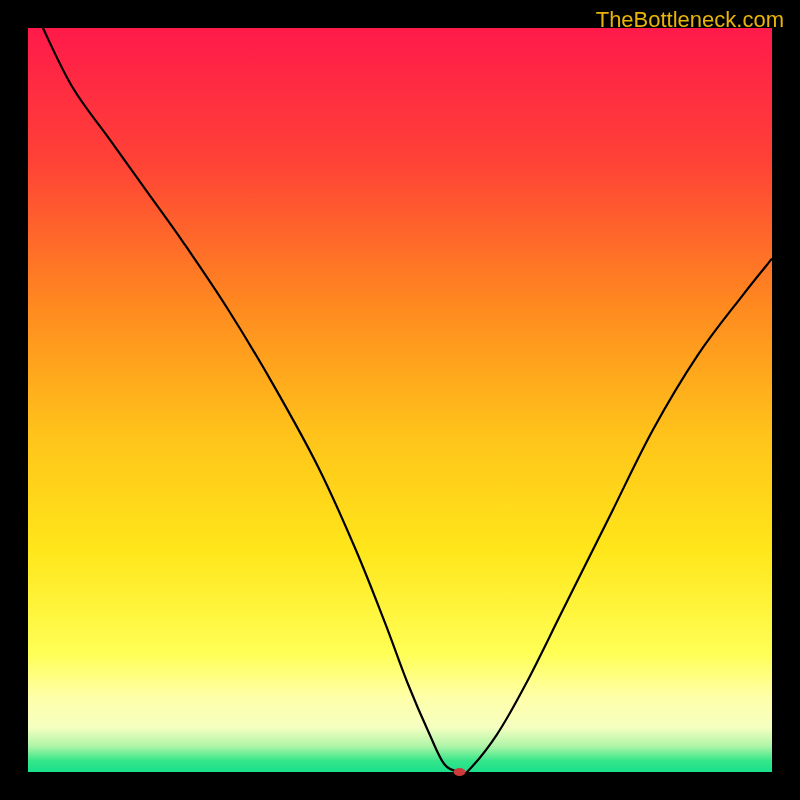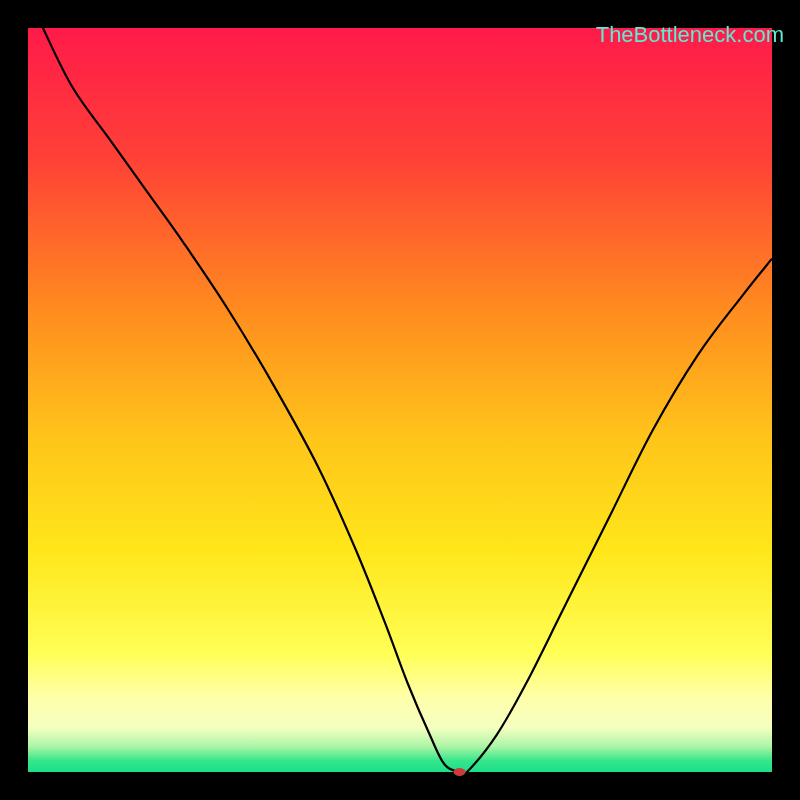--- a/index.html
+++ b/index.html
@@ -12,23 +12,23 @@
     overflow: hidden;
   }
   .frame {
     position: relative;
     width: 800px;
     height: 800px;
     background: #000;
   }
   .watermark {
     position: absolute;
-    top: 22px;
+    top: 7px;
     right: 16px;
-    color: #5eead4;
+    color: #eab308;
     font-size: 22px;
     font-weight: 400;
     letter-spacing: 0px;
     z-index: 10;
   }
   svg {
     position: absolute;
     top: 0;
     left: 0;
   }

